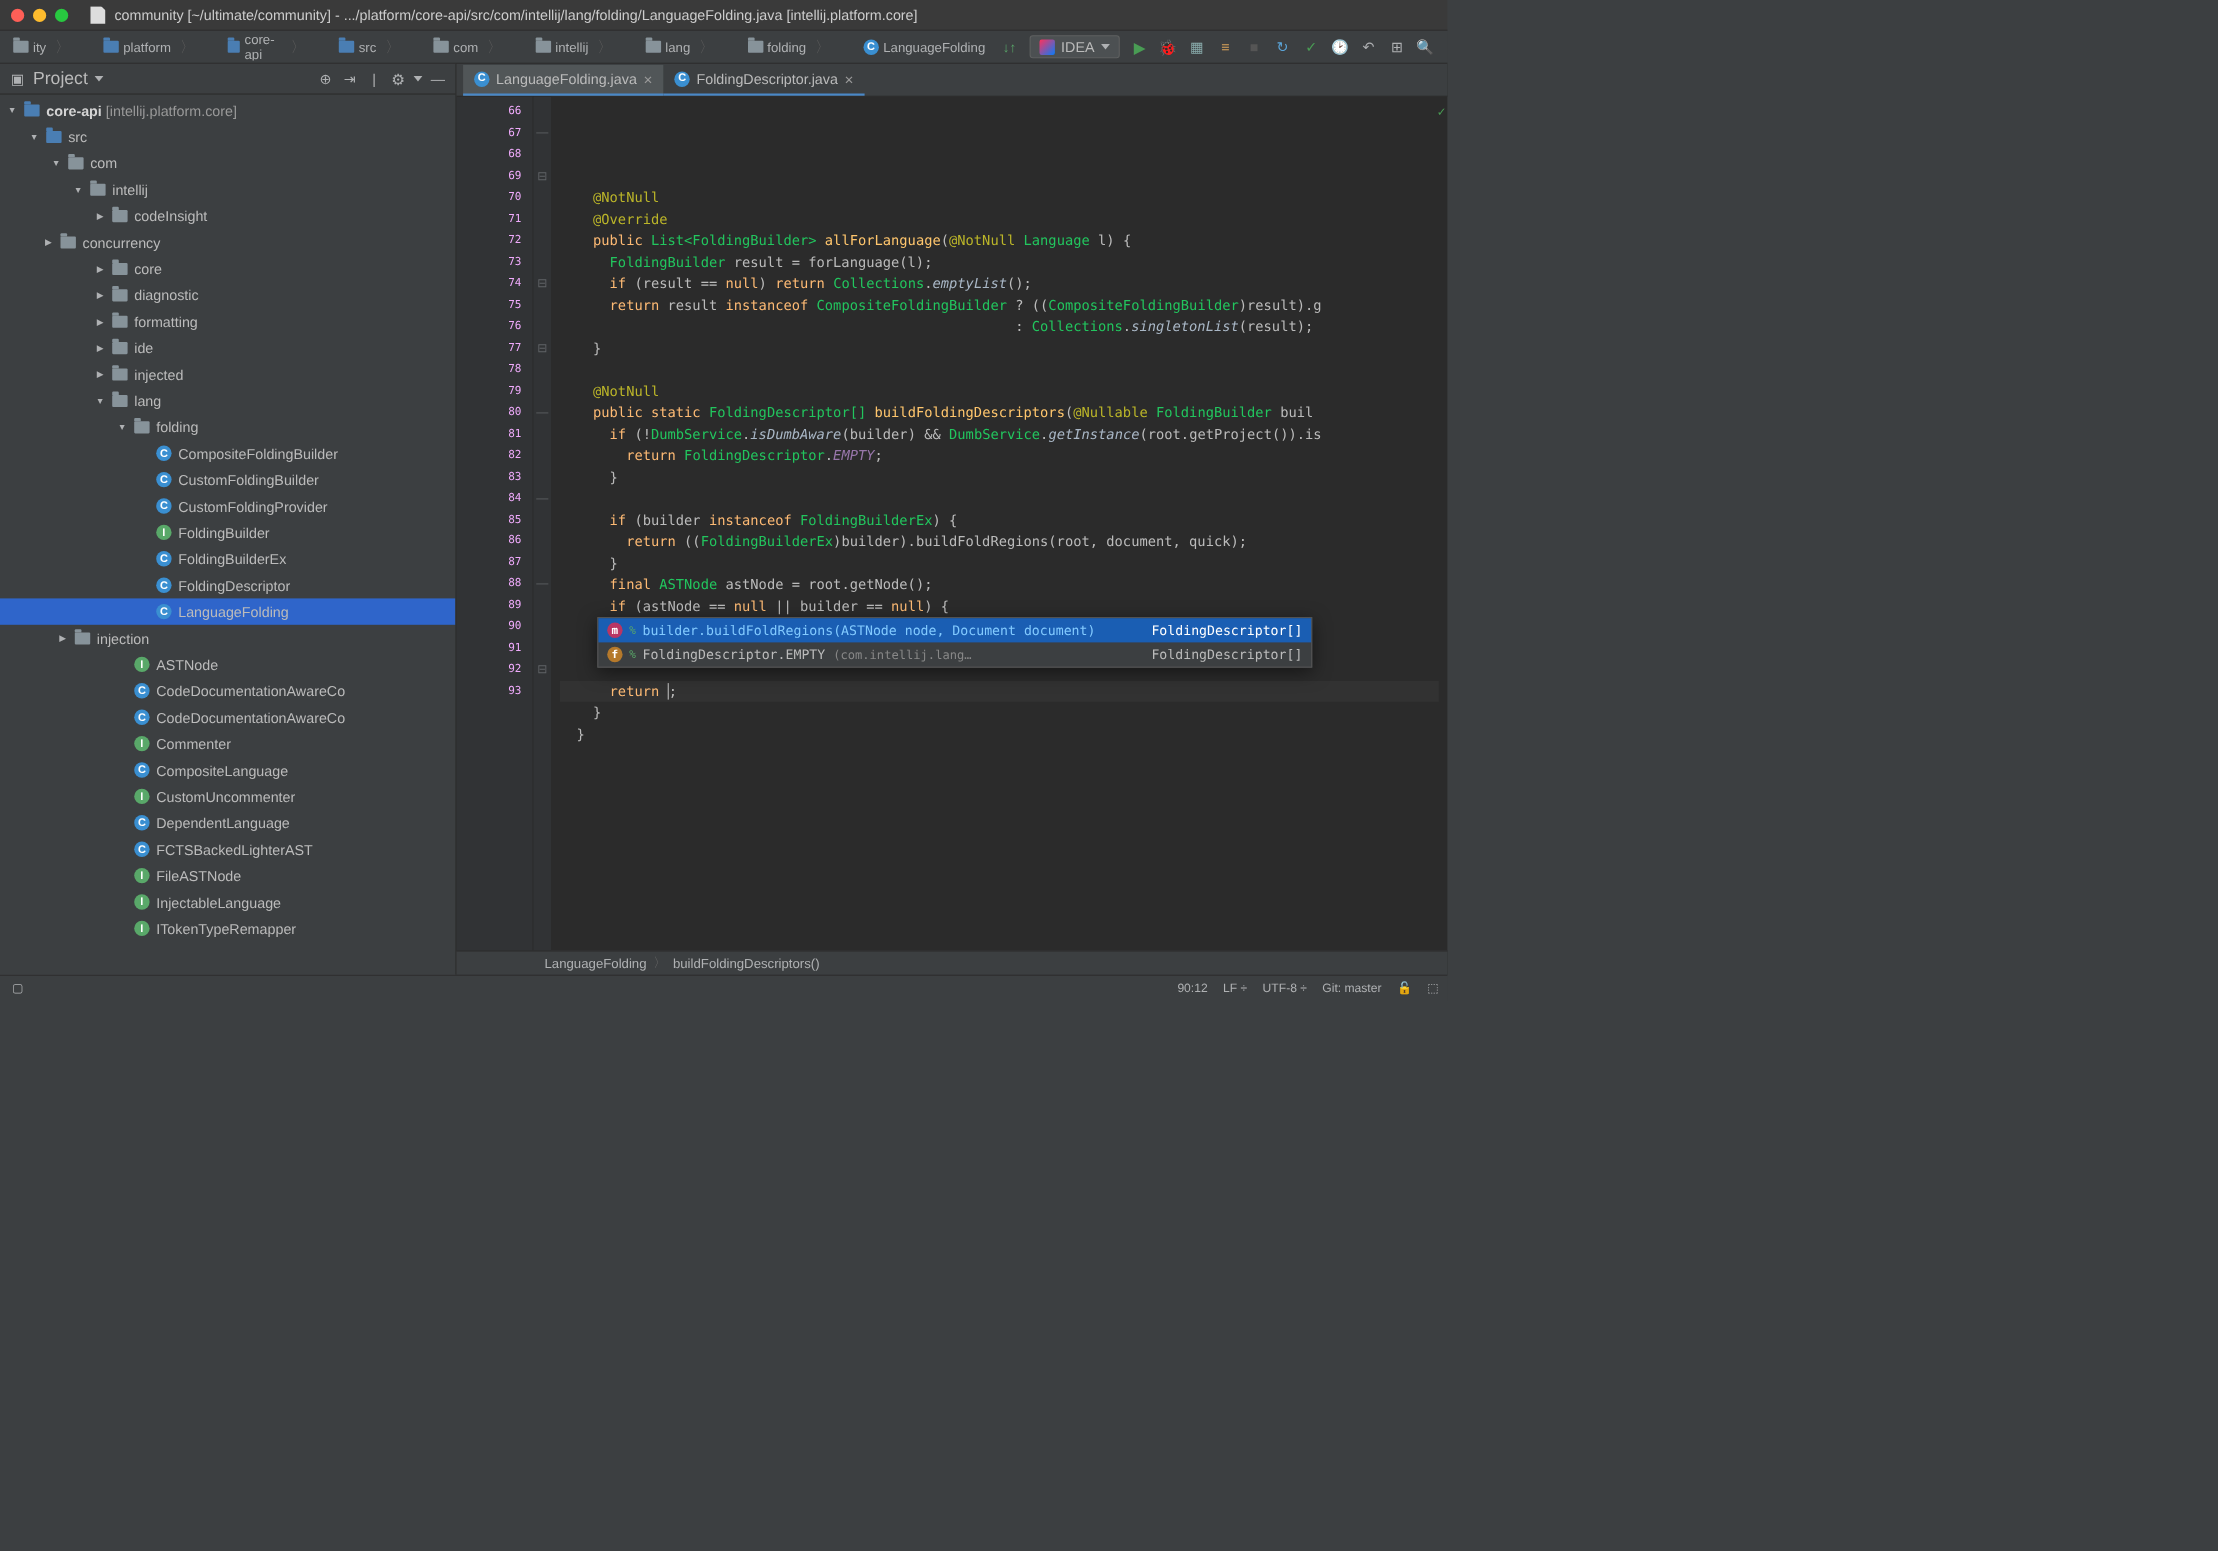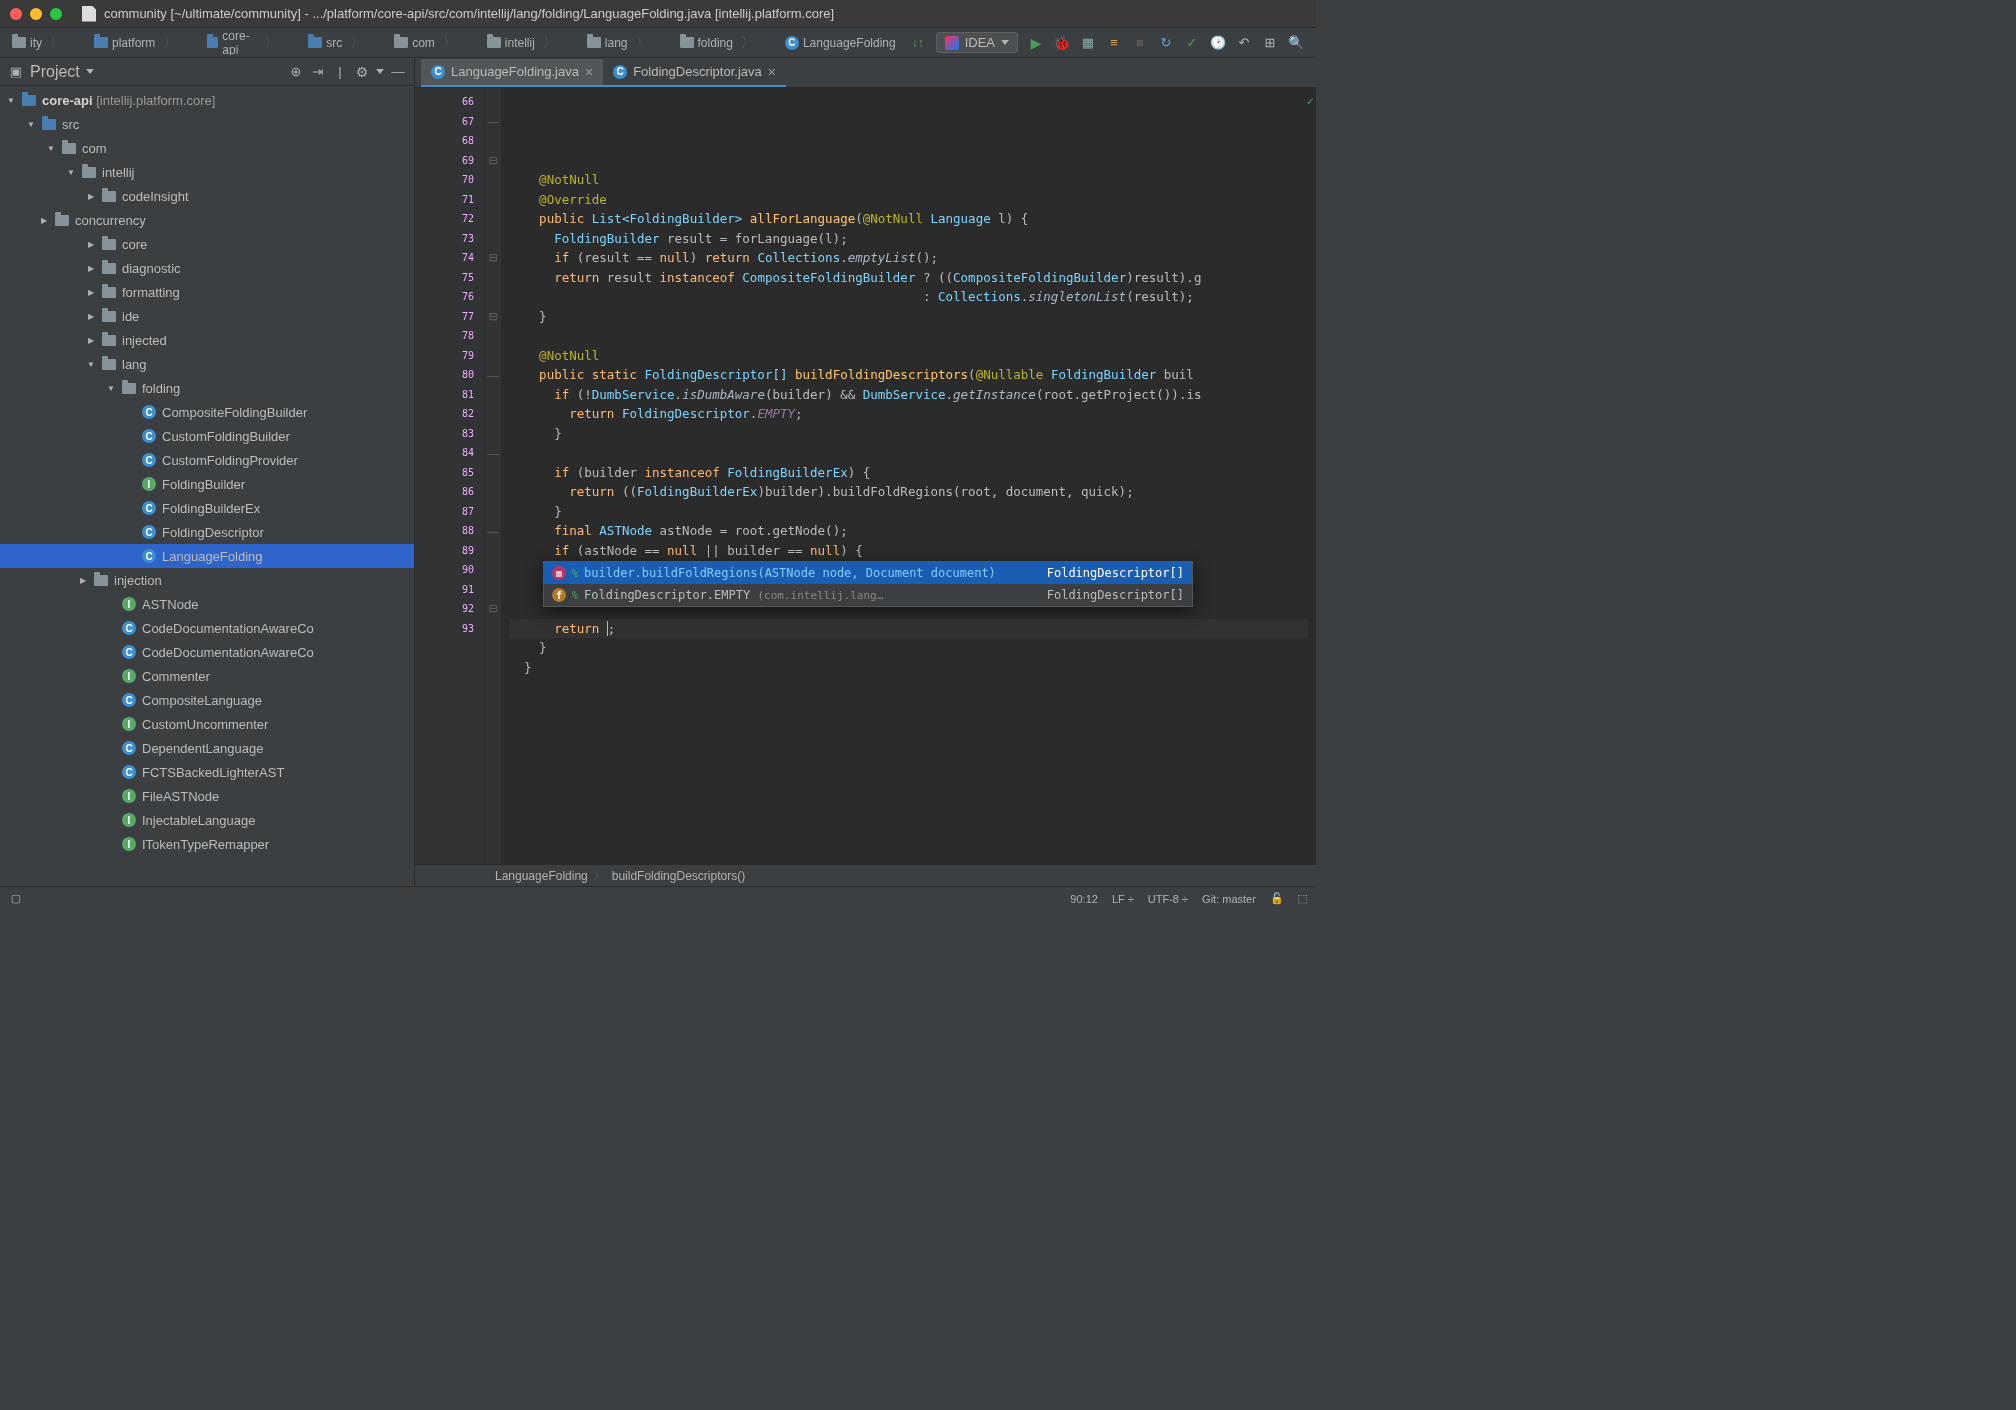--- a/index.html
+++ b/index.html
@@ -134,21 +134,21 @@
 
 .code {
   flex: 1; padding: 4px 8px; font-family: 'Menlo', 'Consolas', monospace;
   font-size: 12.5px; line-height: 19.5px; white-space: pre; overflow: hidden;
   position: relative;
 }
 .code-line { height: 19.5px; }
 .cursor-line { background: #323232; }
 .kw { color: #fdba74; }
 .ann { color: #bbb529; }
-.type { color: #7dd3fc; }
+.type { color: #22c55e; }
 .method { color: #ffc66d; }
 .static-m { font-style: italic; color: #a9b7c6; }
 .const { color: #9876aa; font-style: italic; }
 
 .completion-popup {
   position: absolute; left: 128px; top: 473px; width: 650px;
   background: #3c3f41; border: 1px solid #555; box-shadow: 0 4px 16px rgba(0,0,0,0.5);
   font-family: 'Menlo', monospace; font-size: 12px;
 }
 .comp-row { display: flex; align-items: center; padding: 3px 8px; gap: 6px; height:22px; }
@@ -354,21 +354,21 @@
         <div class="tree-node" style="padding-left: 126px;">
           <span class="tree-arrow"></span>
           <div class="class-icon">C</div>
           <span class="tree-label">FoldingDescriptor</span>
         </div>
         <div class="tree-node current" style="padding-left: 126px;">
           <span class="tree-arrow"></span>
           <div class="class-icon">C</div>
           <span class="tree-label">LanguageFolding</span>
         </div>
-        <div class="tree-node" style="padding-left: 78px;">
+        <div class="tree-node" style="padding-left: 52px;">
           <span class="tree-arrow arrow-right"></span>
           <div class="folder-icon"></div>
           <span class="tree-label">injection</span>
         </div>
         <div class="tree-node" style="padding-left: 106px;">
           <span class="tree-arrow"></span>
           <div class="interface-icon">I</div>
           <span class="tree-label">ASTNode</span>
         </div>
         <div class="tree-node" style="padding-left: 106px;">

